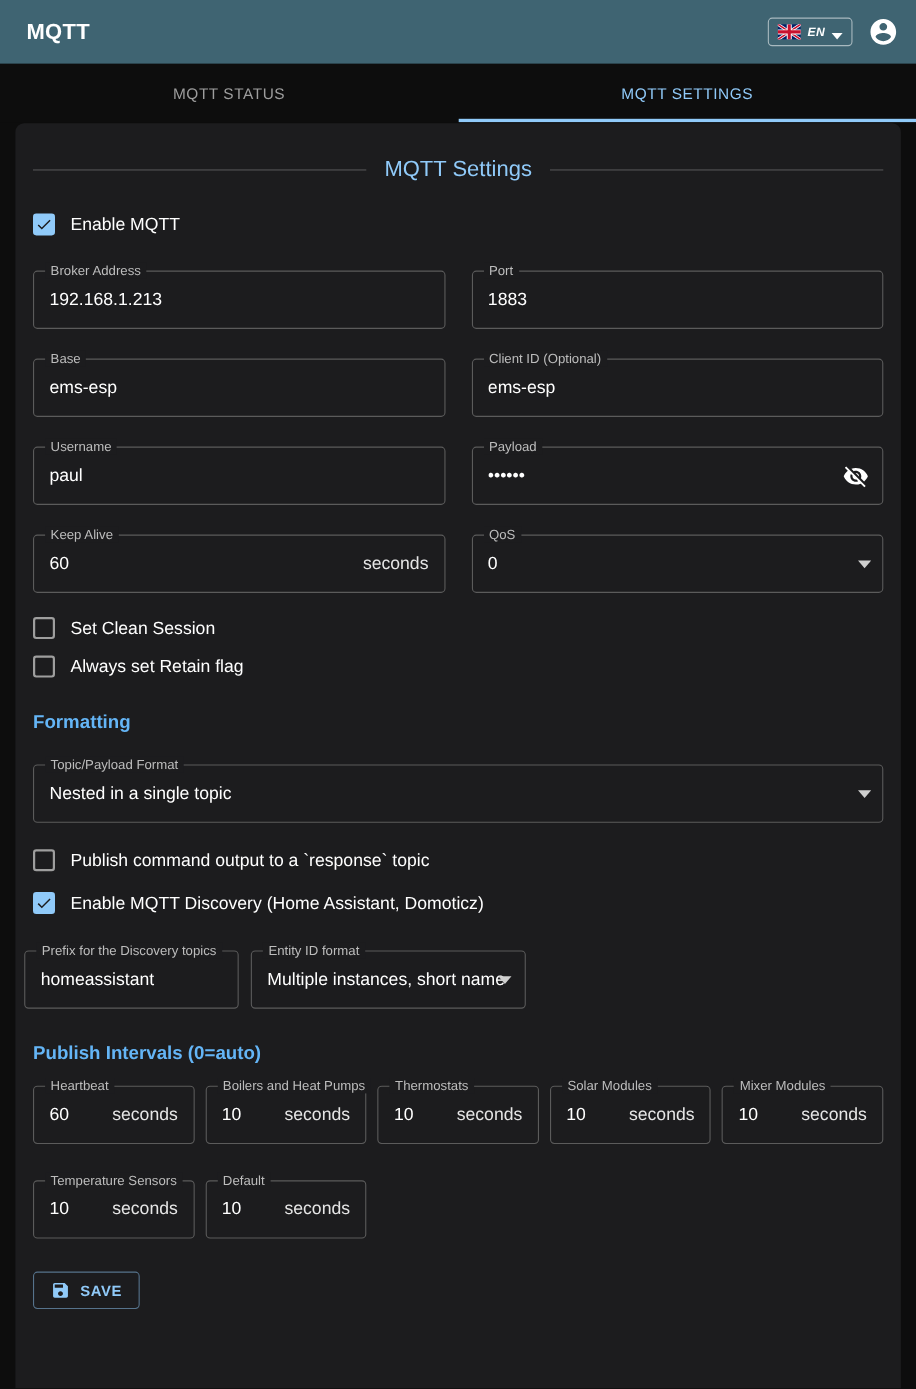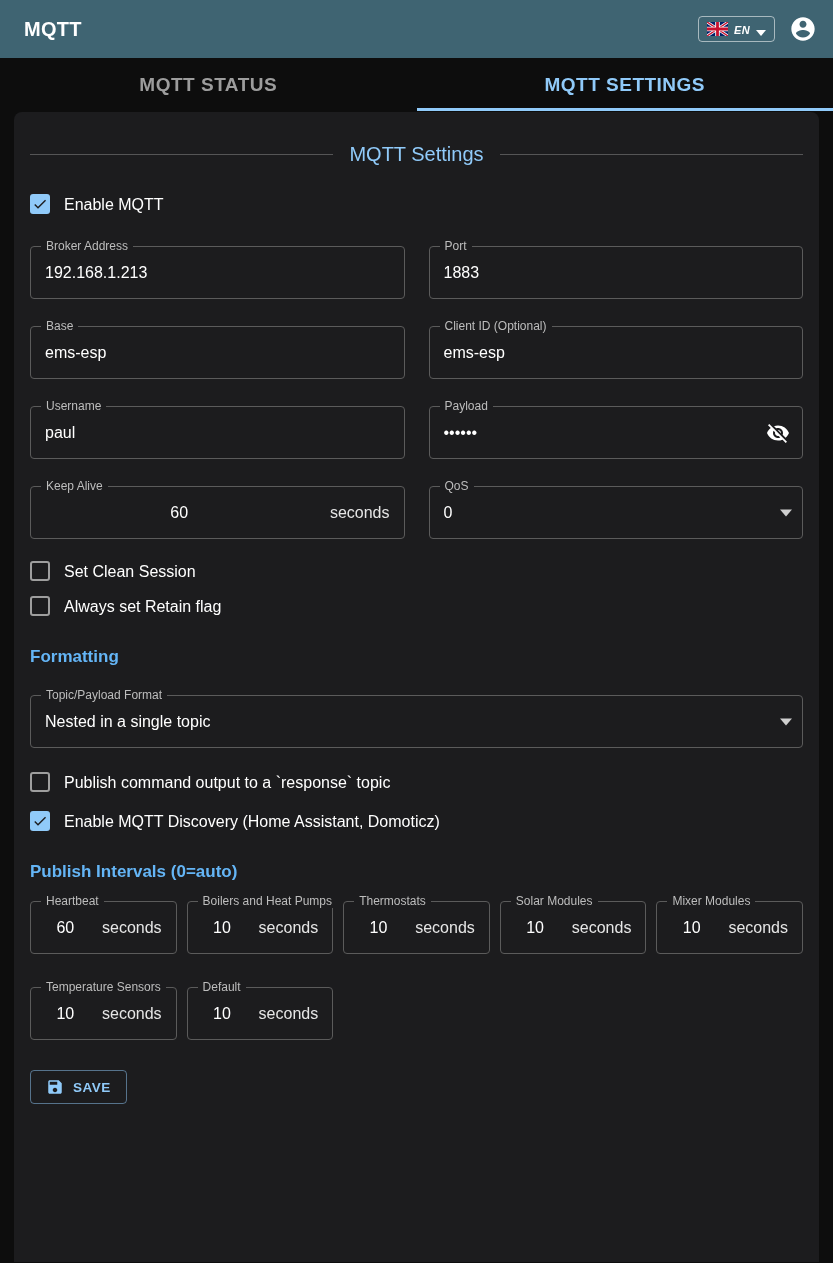--- a/index.html
+++ b/index.html
@@ -13,21 +13,21 @@
   .lang-btn { display:flex; align-items:flex-end; gap:6px; border:1px solid rgba(255,255,255,.55);
               border-radius:4px; padding:5px 8px; cursor:pointer; background:transparent;font-style:italic; }
   .lang-code { color:#fff; font-size:11px; font-weight:700; letter-spacing:.3px; }
   .caret-sm { width:0; height:0; border-left:5px solid transparent; border-right:5px solid transparent;
               border-top:6px solid #fff; }
   .account { margin-left:14px; width:28px; height:28px; cursor:pointer; display:flex; align-items:center; }
 
   
   .tabs { height:53px; background:#0d0d0d; display:flex; position:relative; }
   .tab { width:50%; display:flex; align-items:center; justify-content:center;
-         font-size:19px; font-weight:700; letter-spacing:.5px; text-transform:uppercase; cursor:pointer; }
+         font-size:14px; font-weight:400; letter-spacing:.5px; text-transform:uppercase; cursor:pointer; }
   .tab.inactive { color:#9d9d9d; }
   .tab.active { color:#90caf9; }
   .tab-indicator { position:absolute; bottom:0; left:50%; right:0; height:3px; background:#90caf9; }
 
   
   .card { margin:1px 14px 0 14px; height:1150px; background:#1c1c1e;
           border-radius:8px 8px 0 0; padding:0 16px; }
 
   .title-row { display:flex; align-items:center; gap:16px; padding-top:31px; }
   .title-row .line { flex:1; height:1px; background:rgba(255,255,255,.25); }
@@ -44,21 +44,21 @@
 
   
   .tfield { position:relative; border:1px solid #5b5b5b; border-radius:4px; height:53px; background:transparent; }
   .tfield .flabel { position:absolute; top:-8px; left:10px; background:#1c1c1e; padding:0 5px;
                     font-size:12px; color:#bdbdbd; white-space:nowrap; }
   .tfield input { position:absolute; inset:0; background:transparent; border:none; outline:none;
                   color:#fff; font-size:16px; padding:0 14px;
                   font-family:"Liberation Sans","DejaVu Sans",sans-serif; width:100%; }
   .tfield .adorn { position:absolute; right:14px; top:50%; transform:translateY(-50%);
                    color:#e6e6e6; font-size:16px; pointer-events:none; }
-  .tfield.has-adorn input { padding-right:90px;text-align:center; }
+  .tfield.has-adorn input { padding-right:90px; }
   .select-field { cursor:pointer; }
   .select-field .sel-value { position:absolute; left:14px; top:50%; transform:translateY(-50%);
                              color:#fff; font-size:16px; white-space:nowrap; }
   .sel-caret { position:absolute; right:10px; top:50%; transform:translateY(-50%);
                width:0; height:0; border-left:6px solid transparent; border-right:6px solid transparent;
                border-top:7px solid #cfcfcf; }
   .pw-eye { position:absolute; right:12px; top:50%; transform:translateY(-50%); cursor:pointer;
             width:24px; height:24px; }
 
   .grid-2 { display:grid; grid-template-columns:1fr 1fr; column-gap:24px; row-gap:27px; margin-top:32px; }
@@ -205,20 +205,31 @@
   <div class="check-row" style="margin-top:19px;">
     <span class="cbox checked">
       <svg width="16" height="16" viewBox="0 0 24 24">
           <path fill="#1c1c1e" d="M9 16.17 4.83 12l-1.42 1.41L9 19 21 7l-1.41-1.41z"></path>
         </svg>
     </span>
     <span class="check-label">Enable MQTT Discovery (Home Assistant, Domoticz)</span>
   </div>
 
   
+  <div class="prefix-row">
+    <div class="tfield prefix-field">
+      <span class="flabel">Prefix for the Discovery topics</span>
+      <input type="text" value="homeassistant" style="">
+    </div>
+    <div class="tfield select-field entity-field">
+      <span class="flabel">Entity ID format</span>
+      <span class="sel-value">Multiple instances, short name</span>
+      <span class="sel-caret"></span>
+    </div>
+  </div>
 
   
   <div class="section-heading" style="margin-top:31px;">Publish Intervals (0=auto)</div>
 
   <div class="grid-3">
     <div class="tfield has-adorn">
       <span class="flabel">Heartbeat</span>
       <input type="text" value="60" style="">
       <span class="adorn">seconds</span>
     </div>

